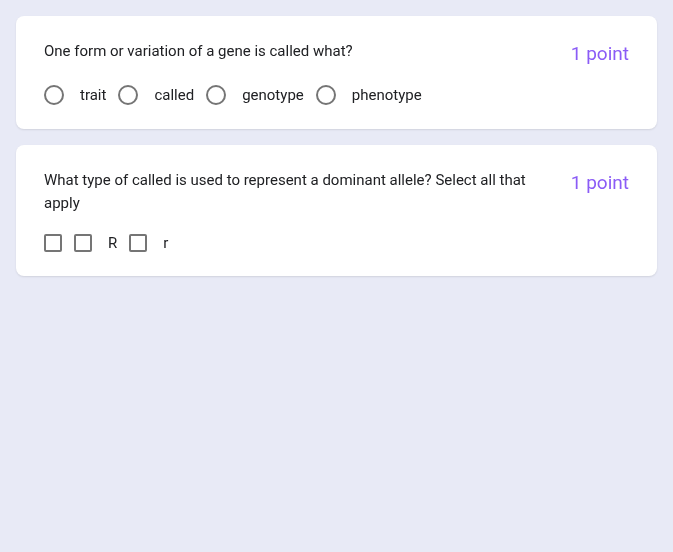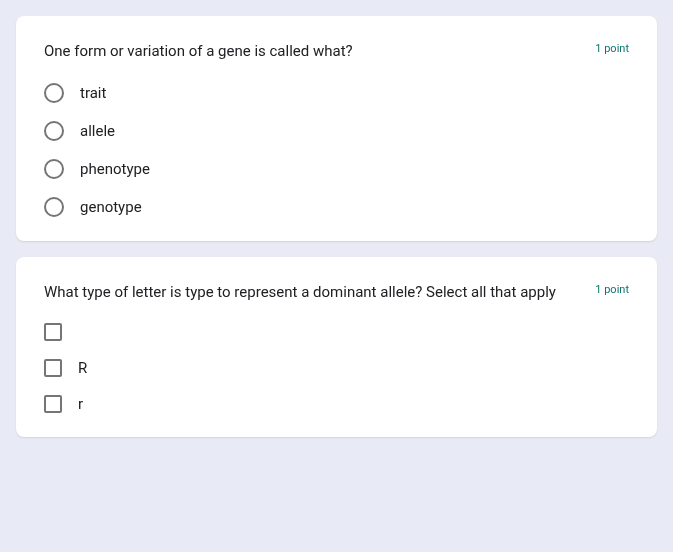--- a/index.html
+++ b/index.html
@@ -35,31 +35,32 @@
 
     .question-text {
       font-size: 15px;
       color: #202124;
       line-height: 1.5;
       flex: 1;
       padding-right: 20px;
     }
 
     .question-points {
-      font-size: 11px;
-      color: #0f766e;
+      font-size: 19px;
+      color: #8b5cf6;
       white-space: nowrap;
       padding-top: 2px;
     }
 
     .options-list {
       list-style: none;
       display: flex;
-      flex-direction: column;
-      gap: 18px;
+      flex-direction: row;
+      gap: 12px;
+      align-items: center;
     }
 
     .option-item {
       display: flex;
       align-items: center;
       gap: 16px;
       cursor: pointer;
     }
 
     .radio-circle {
@@ -93,36 +94,36 @@
     <span class="question-text">One form or variation of a gene is called what?</span>
     <span class="question-points">1 point</span>
   </div>
   <ul class="options-list">
     <li class="option-item">
       <div class="radio-circle"></div>
       <span class="option-label">trait</span>
     </li>
     <li class="option-item">
       <div class="radio-circle"></div>
-      <span class="option-label">allele</span>
+      <span class="option-label">called</span>
+    </li>
+    <li class="option-item">
+      <div class="radio-circle"></div>
+      <span class="option-label">genotype</span>
     </li>
     <li class="option-item">
       <div class="radio-circle"></div>
       <span class="option-label">phenotype</span>
-    </li>
-    <li class="option-item">
-      <div class="radio-circle"></div>
-      <span class="option-label">genotype</span>
     </li>
   </ul>
 </div>
 
 <div class="question-card">
   <div class="question-header">
-    <span class="question-text">What type of letter is type to represent a dominant allele? Select all that apply</span>
+    <span class="question-text">What type of called is used to represent a dominant allele? Select all that apply</span>
     <span class="question-points">1 point</span>
   </div>
   <ul class="options-list">
     <li class="option-item">
       <div class="checkbox-square"></div>
     </li>
     <li class="option-item">
       <div class="checkbox-square"></div>
       <span class="option-label">R</span>
     </li>

